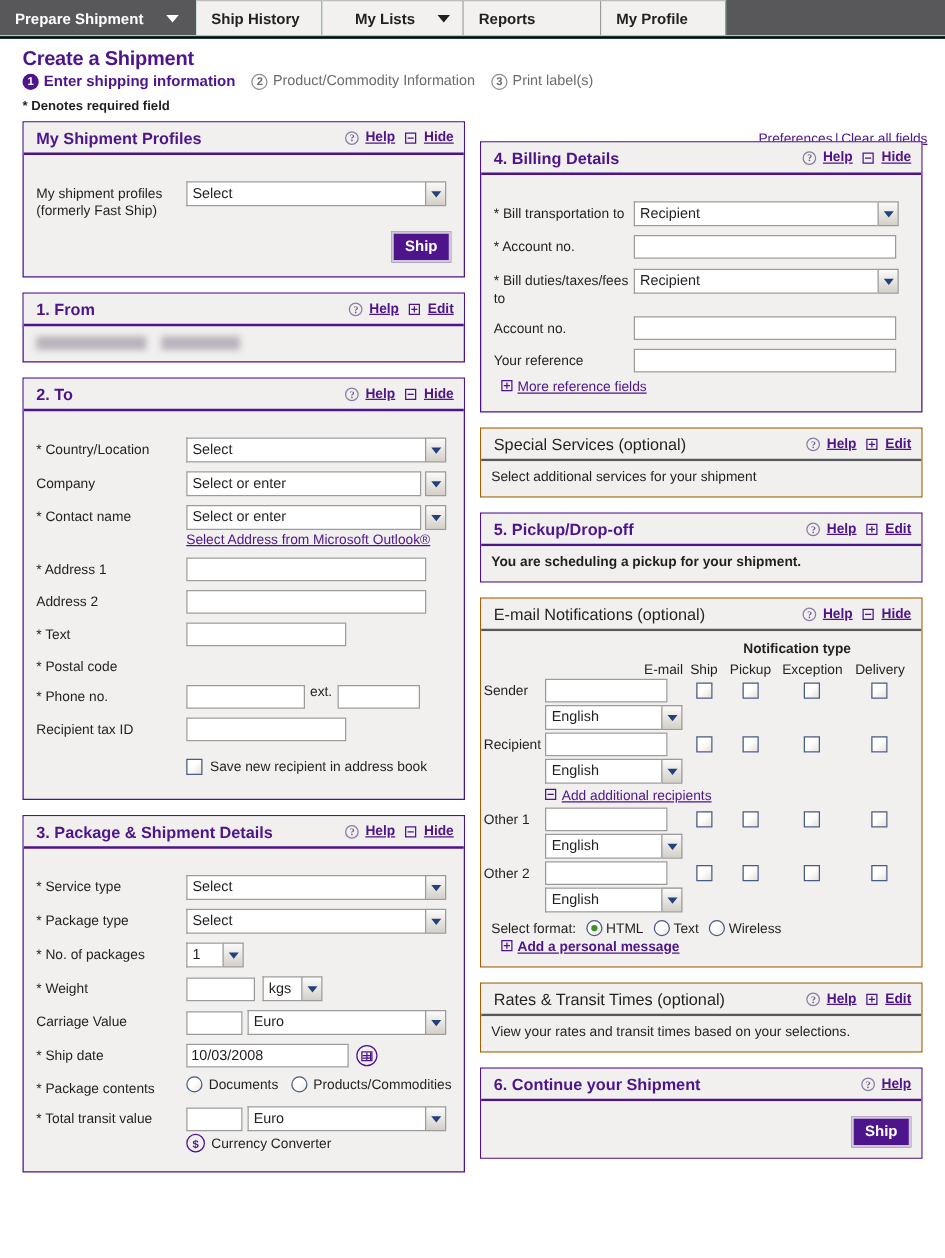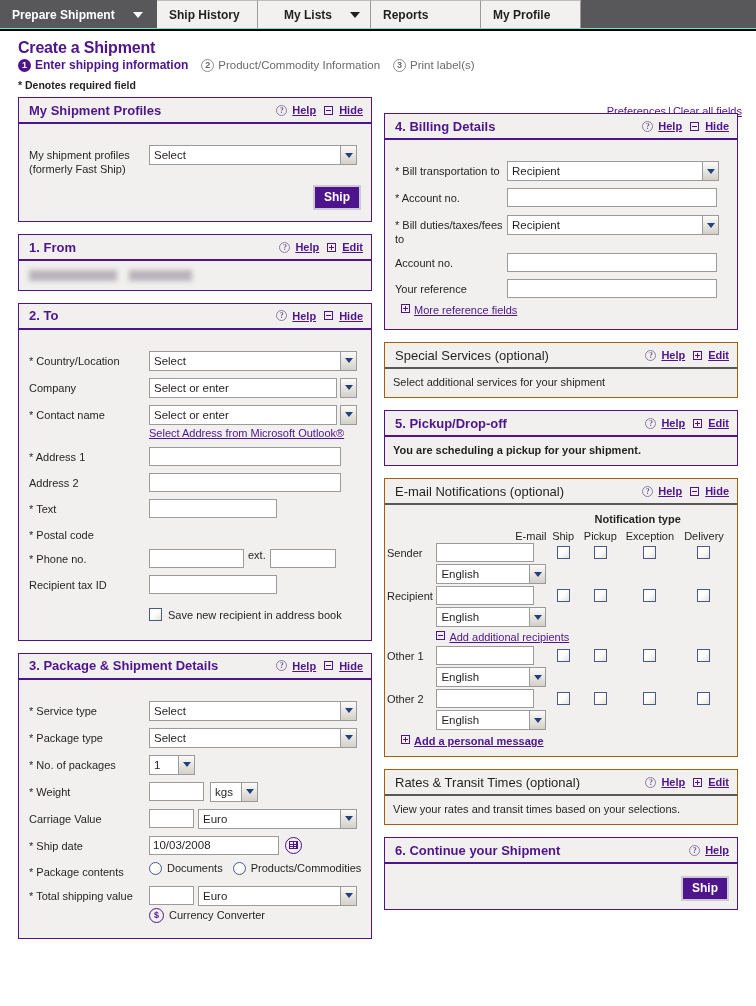--- a/index.html
+++ b/index.html
@@ -538,21 +538,21 @@
           <div class="lbl">* Package contents</div>
           <div class="fld" style="display:flex;align-items:center;gap:5px">
             <span class="radio"></span>
             <span style="font-size:11px">Documents</span>
             <span class="radio" style="margin-left:5px"></span>
             <span style="font-size:11px">Products/Commodities</span>
           </div>
         </div>
 
         <div class="row" style="margin-bottom:2px">
-          <div class="lbl">* Total shipping value</div>
+          <div class="lbl">* Total transit value</div>
           <div class="fld" style="display:flex;align-items:center;gap:4px">
             <input type="text" style="width: 45px;" value="">
             <div class="selwrap" style="width:159px">
               <div class="selbox" style="flex:1">Euro</div>
               <div class="selbtn">
                   <i></i>
                 </div>
             </div>
           </div>
         </div>
@@ -781,20 +781,35 @@
                 <div class="selbtn">
                       <i></i>
                     </div>
               </div>
             </td>
             <td colspan="4"></td>
           </tr>
         </tbody>
           </table>
 
+        <div class="fmtrow" style="margin-left:6px">
+          <span>Select format:</span>
+          <span class="opt">
+            <span class="radio on"></span>
+            <span>HTML</span>
+          </span>
+          <span class="opt">
+            <span class="radio"></span>
+            <span>Text</span>
+          </span>
+          <span class="opt">
+            <span class="radio"></span>
+            <span>Wireless</span>
+          </span>
+        </div>
 
         <div class="addline" style="margin:3px 0 1px 14px">
           <span class="boxicon plus" style="margin:0 4px 0 0"></span>
           <a href="#" class="ilink" style="font-weight:bold">Add a personal message</a>
         </div>
       </div>
     </div>
 
     <div class="panel secondary">
       <div class="phead">

